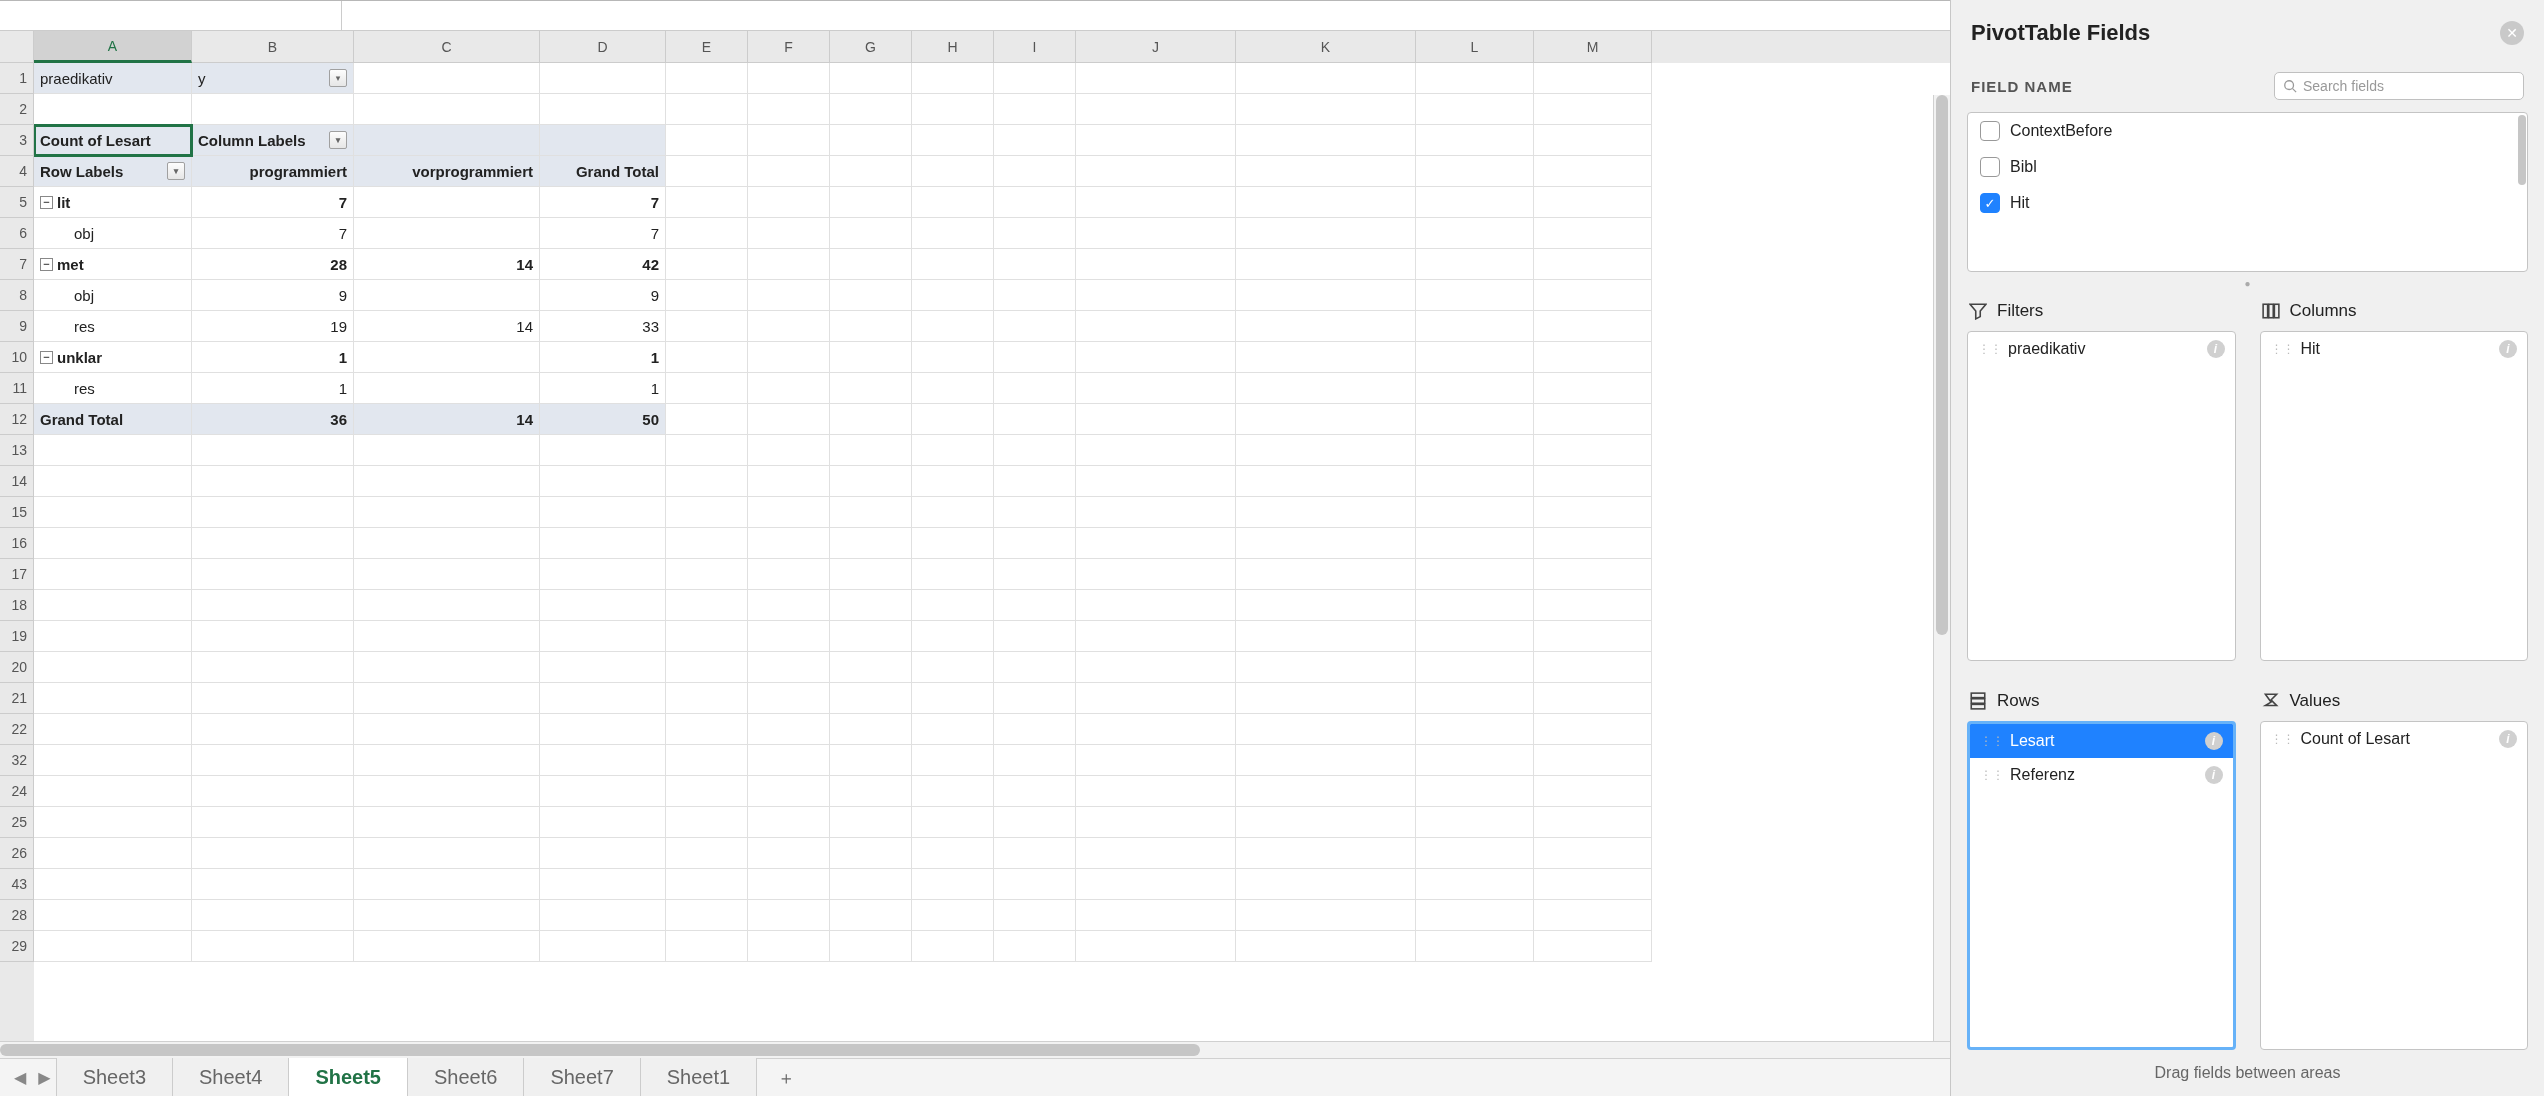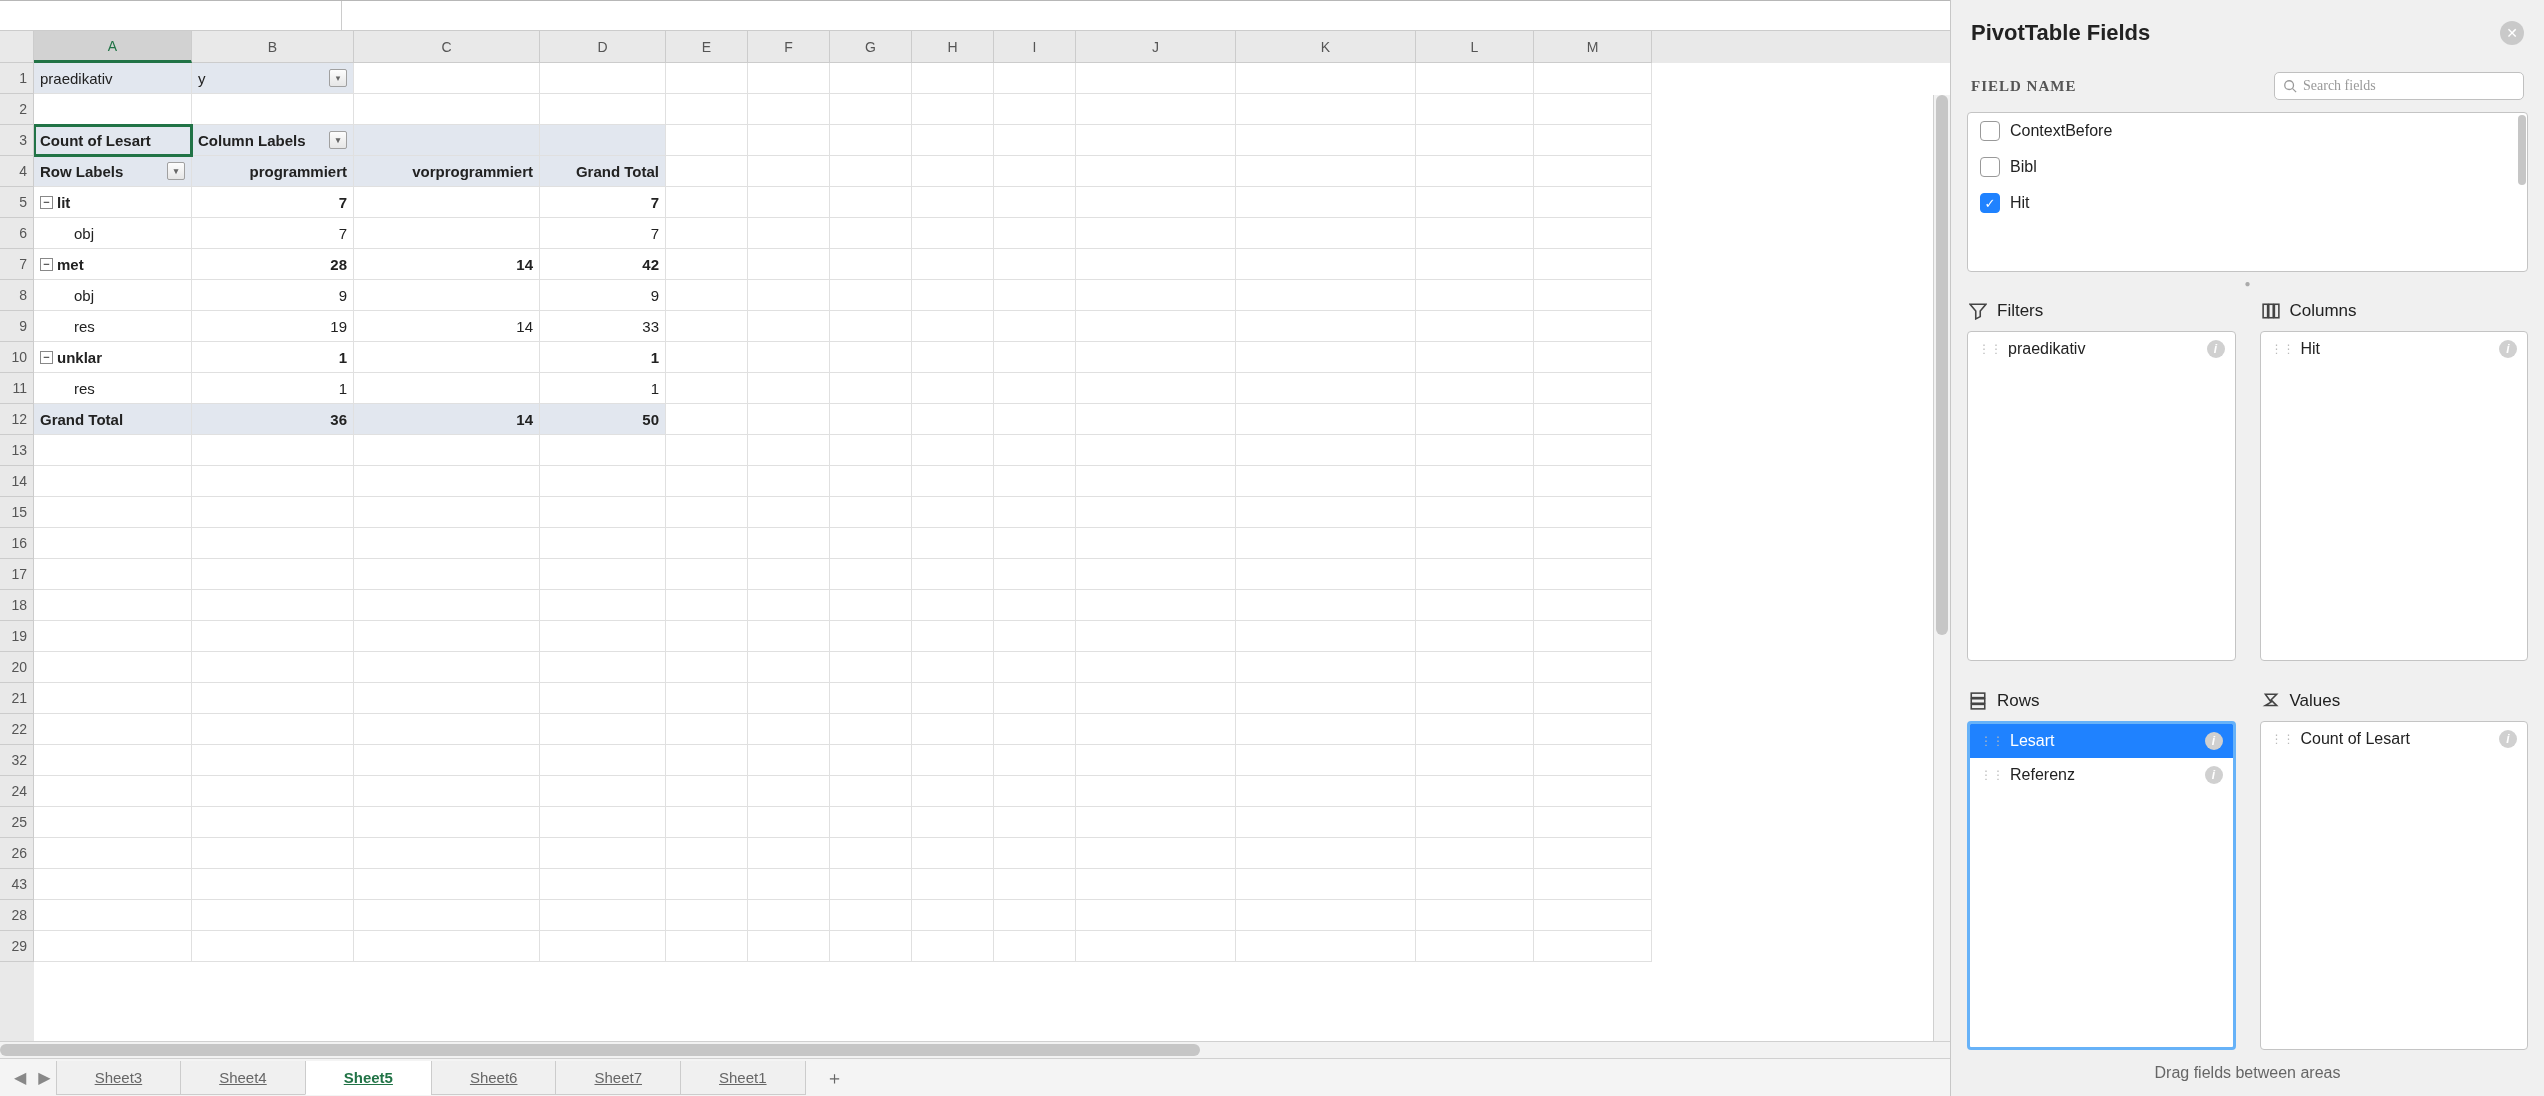--- a/index.html
+++ b/index.html
@@ -159,30 +159,29 @@
   }
   .tab-nav {
     display: flex;
     align-items: center;
     padding: 0 6px;
     font-size: 16px;
     color: #888;
     cursor: pointer;
   }
   .tab {
-    padding: 8px 38px;
-    font-size: 15px;
+    padding: 8px 26px;
+    font-size: 20px;
     border: 1px solid #ccc;
     border-top: none;
     border-bottom: 1px solid #ccc;
     background: #f0f0f0;
     color: #666;
     cursor: pointer;
     margin-left: -1px;
-    text-decoration: underline;
   }
   .tab.active {
     background: #fff;
     color: #217346;
     font-weight: 600;
     border-bottom: 1px solid #fff;
   }
   .tab-add {
     padding: 8px 20px;
     font-size: 18px;
@@ -214,21 +213,20 @@
     background: #c9c9c9;
     color: #fff;
     display: flex; align-items: center; justify-content: center;
     font-size: 14px;
   }
   .fieldname-row {
     display: flex;
     align-items: center;
     justify-content: space-between;
     padding: 8px 4px 12px 4px;
-    font-family: Liberation Serif, serif;
   }
   .fieldname-row .lbl {
     font-size: 15px;
     letter-spacing: 1px;
     font-weight: 600;
     color: #555;
   }
   .search-box {
     width: 250px;
     height: 28px;

